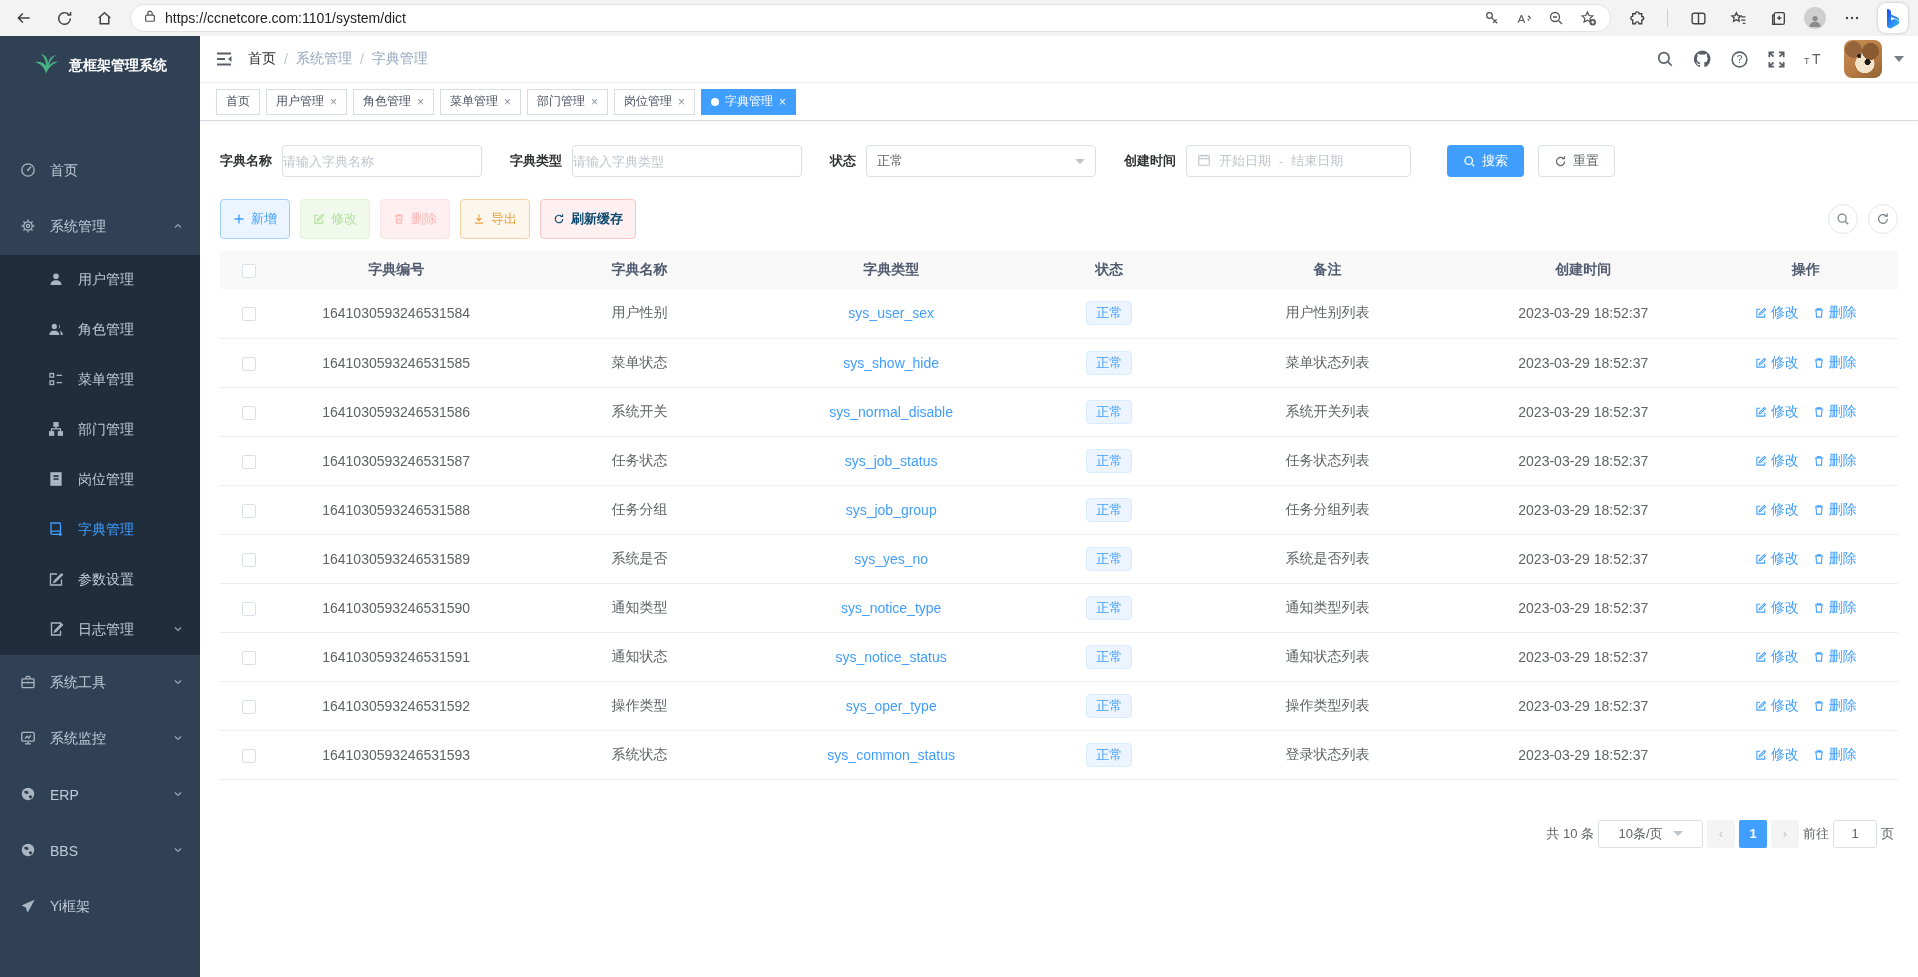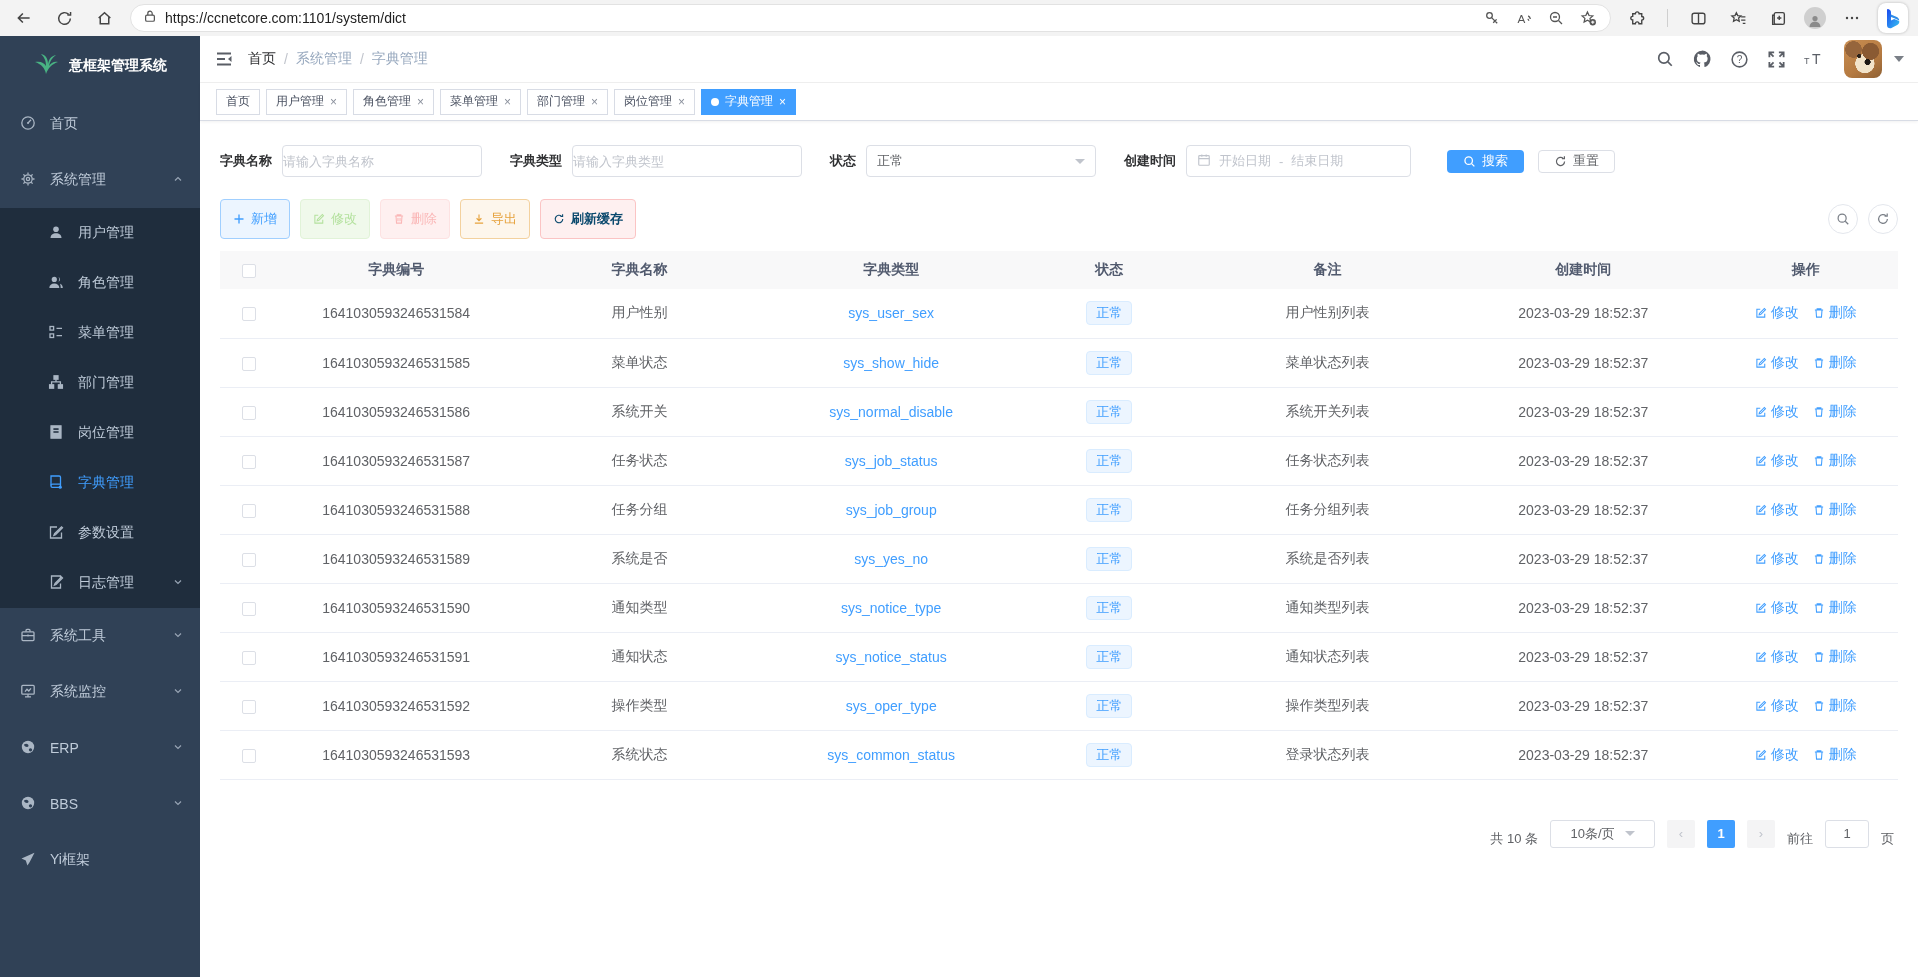--- a/index.html
+++ b/index.html
@@ -12,21 +12,21 @@
   .bicon svg { display:block; }
   .url-pill { flex:1 1 auto; height:28px; background:#fff; border:1px solid #e2e2e2; border-radius:15px; display:flex; align-items:center; padding:0 8px 0 12px; gap:8px; }
   .url-text { flex:1 1 auto; font-size:14px; color:#222; white-space:nowrap; overflow:hidden; }
   .pill-right { display:flex; align-items:center; gap:4px; }
   .vdiv { width:1px; height:18px; background:#cfcfcf; margin:0 4px; }
   .profile-dot { width:22px; height:22px; border-radius:50%; background:#cfcfcf; display:flex; align-items:flex-end; justify-content:center; overflow:hidden; }
   .bing-badge { width:30px; height:30px; border-radius:8px; background:#fff; box-shadow:0 0 3px rgba(0,0,0,.25); display:flex; align-items:center; justify-content:center; }
 
   
   .app { display:flex; height:941px; }
-  .sidebar { width:200px; background:#304156; flex:0 0 auto; display:flex; flex-direction:column; }
+  .sidebar { width:200px; background:#304156; flex:0 0 auto; display:flex; flex-direction:column;gap:47px; }
   .logo-row { height:60px; display:flex; align-items:center; justify-content:center; gap:10px; }
   .logo-title { color:#fff; font-size:14px; font-weight:bold; }
   .menu { flex:1; }
   .mitem { height:56px; display:flex; align-items:center; padding:0 16px 0 20px; color:#bfcbd9; font-size:14px; cursor:pointer; }
   .mitem .mi { margin-right:14px; color:#aab6c4; }
   .mitem .lbl { flex:1; }
   .submenu { background:#1f2d3d; }
   .submenu .mitem { height:50px; padding-left:48px; }
   .mitem.active { color:#409eff; }
   .mitem.active .mi { color:#409eff; }
@@ -66,21 +66,21 @@
   .filter-row { display:flex; align-items:center; font-size:13px; color:#303133; }
   .f-label { font-weight:bold; margin-right:10px; white-space:nowrap; }
   .f-input { height:32px; border:1px solid #dcdfe6; border-radius:4px; padding:0 0; font-size:13px; color:#606266; font-family:inherit; outline:none; }
   .f-input::placeholder { color:#c0c4cc; }
   .w200 { width:200px; } .w230 { width:230px; }
   .f-gap { width:28px; flex:0 0 auto; }
   .select-box { width:230px; height:32px; border:1px solid #dcdfe6; border-radius:4px; display:flex; align-items:center; padding:0 10px; color:#606266; font-size:13px; }
   .select-box .sv { flex:1; }
   .sel-caret { width:0; height:0; border-left:5px solid transparent; border-right:5px solid transparent; border-top:5px solid #c0c4cc; }
   .date-box { width:225px; height:32px; border:1px solid #dcdfe6; border-radius:4px; display:flex; align-items:center; padding:0 10px; gap:8px; color:#c0c4cc; font-size:13px; }
-  .btn { height:23px; border-radius:4px; display:inline-flex; align-items:center; gap:6px; padding:0 15px; font-size:13px; cursor:pointer; border:1px solid transparent;text-align:right; }
+  .btn { height:32px; border-radius:4px; display:inline-flex; align-items:center; gap:6px; padding:0 15px; font-size:13px; cursor:pointer; border:1px solid transparent;text-align:right; }
   .btn-primary { background:#409eff; color:#fff; }
   .btn-plain { background:#fff; border-color:#dcdfe6; color:#606266; }
 
   .toolbar-row { margin-top:22px; display:flex; align-items:center; gap:10px; }
   .mini-btn { height:40px; border-radius:4px; display:inline-flex; align-items:center; gap:6px; padding:0 12px; font-size:13px; cursor:pointer; border:1px solid; }
   .b-add { color:#409eff; background:#ecf5ff; border-color:#a0cfff; }
   .b-edit { color:#b3e19d; background:#f0f9eb; border-color:#e1f3d8; }
   .b-del { color:#fab6b6; background:#fef0f0; border-color:#fde2e2; }
   .b-exp { color:#e6a23c; background:#fdf6ec; border-color:#f3d19e; }
   .b-cache { color:#0c4a6e; background:#fef0f0; border-color:#fbc4c4;font-weight:bold; }
@@ -91,21 +91,21 @@
   table { width:100%; border-collapse:collapse; margin-top:12px; table-layout:fixed; }
   th { background:#f8f8f9; color:#515a6e; font-size:14px; font-weight:bold; height:38px; text-align:center; }
   td { height:49px; text-align:center; font-size:14px; color:#606266; border-bottom:1px solid #ebeef5; }
   .cb { width:14px; height:14px; border:1px solid #dcdfe6; border-radius:2px; background:#fff; display:inline-block; vertical-align:middle; cursor:pointer; }
   .type-link { color:#409eff; cursor:pointer; text-decoration:none; }
   .el-tag { display:inline-block; height:24px; line-height:22px; padding:0 9px; background:#ecf5ff; border:1px solid #d9ecff; border-radius:4px; color:#409eff; font-size:13px; }
   .ops { display:flex; align-items:center; justify-content:center; gap:14px; }
   .op { color:#409eff; font-size:14px; display:inline-flex; align-items:center; gap:4px; cursor:pointer; }
 
   
-  .pagination { margin-top:40px; display:flex; align-items:flex-end; justify-content:flex-end; gap:12px; font-size:13px; color:#606266; padding-right:4px; }
+  .pagination { margin-top:40px; display:flex; align-items:center; justify-content:flex-end; gap:4px; font-size:13px; color:#606266; padding-right:4px; }
   .pg-size { width:105px; height:28px; border:1px solid #dcdfe6; border-radius:3px; display:flex; align-items:center; justify-content:center; gap:10px; color:#606266; cursor:pointer; }
   .pg-arrow { width:28px; height:28px; border-radius:2px; background:#f4f4f5; color:#c0c4cc; display:flex; align-items:center; justify-content:center; font-size:13px; cursor:pointer; }
   .pg-num { min-width:28px; height:28px; border-radius:2px; background:#409eff; color:#fff; display:flex; align-items:center; justify-content:center; font-weight:bold; cursor:pointer; }
   .pg-goto-input { width:44px; height:28px; border:1px solid #dcdfe6; border-radius:3px; text-align:center; font-size:13px; color:#606266; outline:none; }
 </style>
 </head>
 <body>
 
 <div class="screen">
 

